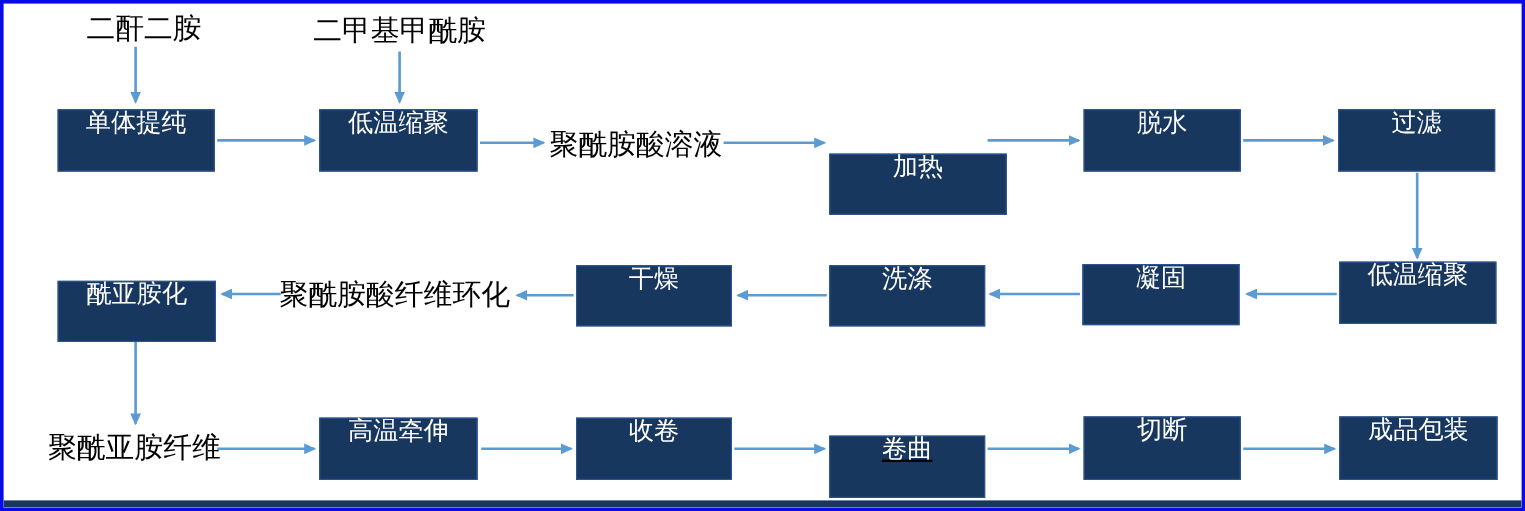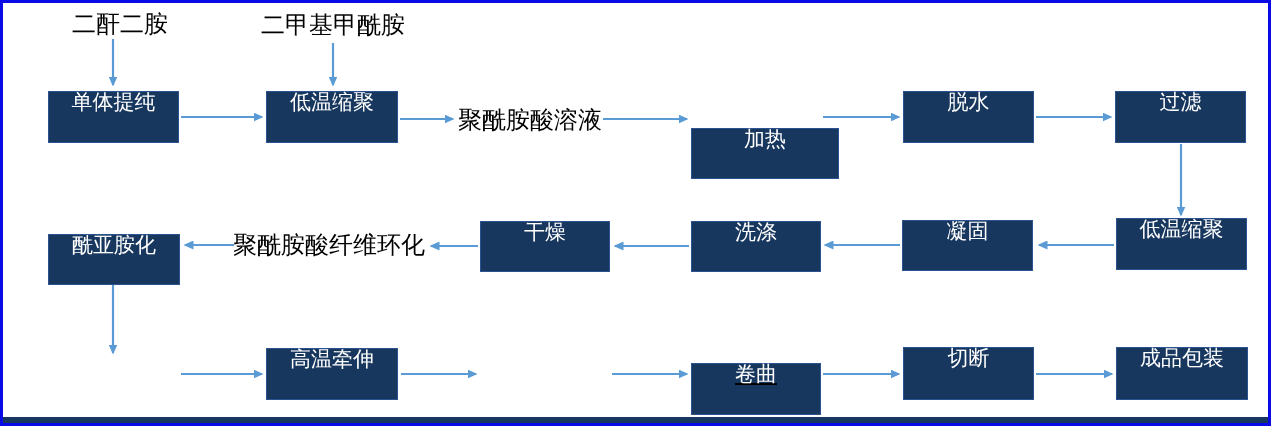--- a/index.html
+++ b/index.html
@@ -103,26 +103,30 @@
     </div>
     <div class="pbox" style="left: 688px; top: 218px; width: 130px; height: 51px;">
       <span>洗涤</span>
     </div>
     <div class="pbox" style="left: 1113px; top: 215px; width: 131px; height: 52px;">
       <span>低温缩聚</span>
     </div>
     <div class="pbox" style="left: 263px; top: 345px; width: 132px; height: 52px;">
       <span>高温牵伸</span>
     </div>
+    <div class="pbox" style="left: 477px; top: 345px; width: 130px; height: 52px;">
+      <span>收卷</span>
+    </div>
     <div class="pbox" style="left: 688px; top: 360px; width: 130px; height: 52px; text-decoration: underline;">
       <span>卷曲</span>
     </div>
     <div class="pbox" style="left: 900px; top: 344px; width: 131px; height: 53px;">
       <span>切断</span>
     </div>
     <div class="pbox" style="left: 1113px; top: 344px; width: 132px; height: 53px;">
       <span>成品包装</span>
     </div>
     <div class="flabel" style="left: 117px; top: 21px;">二酐二胺</div>
     <div class="flabel" style="left: 330px; top: 22px;">二甲基甲酰胺</div>
     <div class="flabel" style="left: 527px; top: 117px;">聚酰胺酸溶液</div>
     <div class="flabel" style="left: 326px; top: 242px;">聚酰胺酸纤维环化</div>
+    <div class="flabel" style="left: 109px; top: 370px;">聚酰亚胺纤维</div>
   </div>
 
 </body></html>

